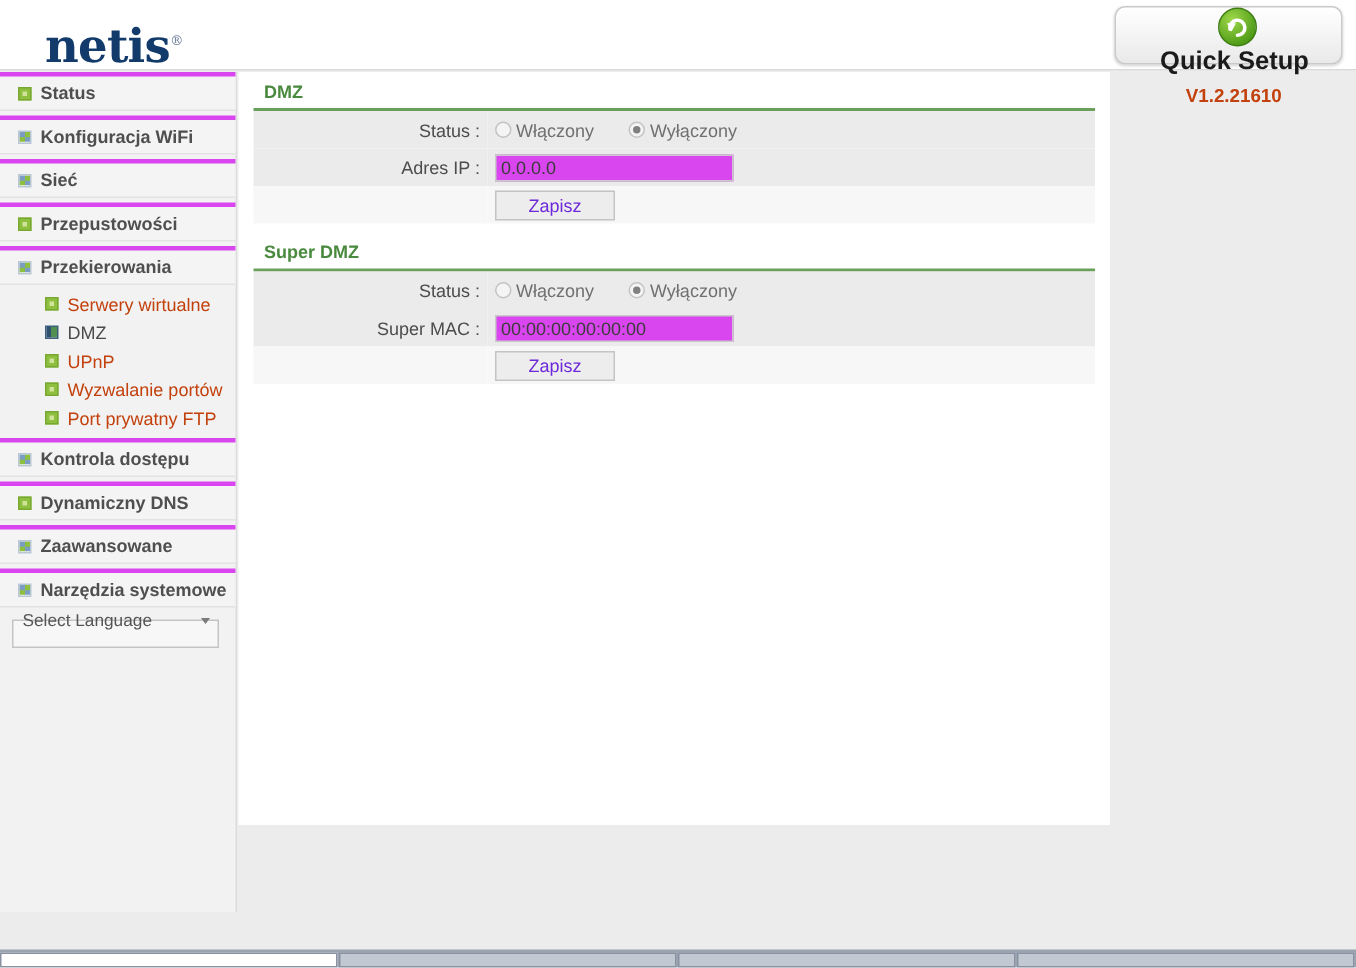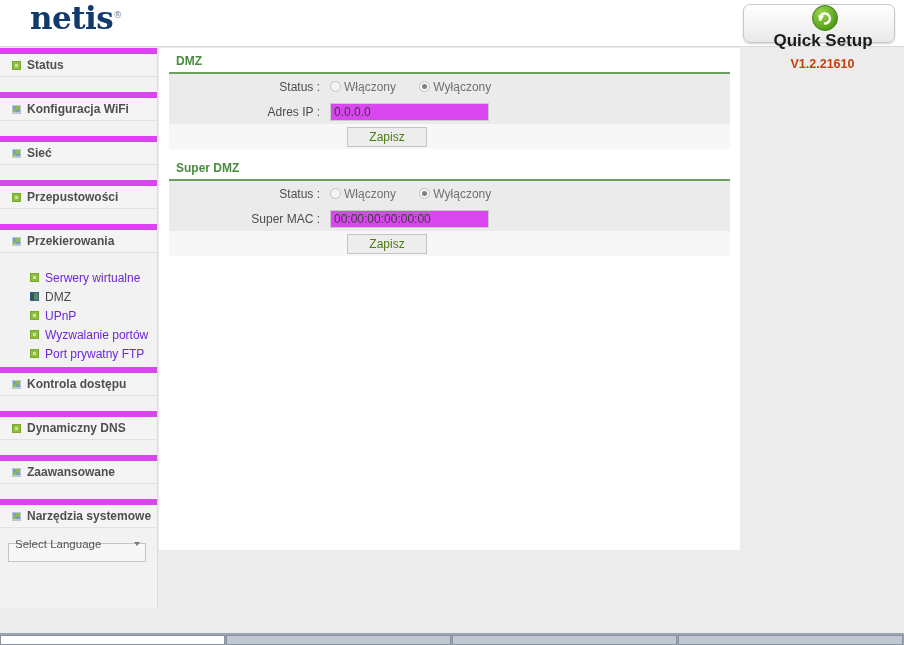--- a/index.html
+++ b/index.html
@@ -23,21 +23,21 @@
     left: 0; top: 0;
     width: 904px;
     height: 47px;
     background: #ffffff;
     border-bottom: 1px solid #d8d8d8;
     box-sizing: border-box;
   }
   .logo {
     position: absolute;
     left: 30px;
-    top: 0;
+    top: 13px;
     font-family: "DejaVu Serif", serif;
     font-size: 31px;
     font-weight: bold;
     color: #123a6b;
     letter-spacing: -0.5px;
   }
   .logo .reg {
     font-size: 9px;
     vertical-align: super;
     font-weight: normal;
@@ -93,42 +93,42 @@
     font-size: 13px;
     font-weight: bold;
     color: #3b3b3b;
     padding: 9px 0 12px 0;
   }
   .nav-item {
     height: 22px;
     display: flex;
     align-items: center;
     padding-left: 12px;
-    border-top: 6px solid #d946ef;
+    border-top: 3px solid #d946ef;
     border-bottom: 1px solid #e2e2e2;
     background: #f4f4f4;
     cursor: pointer;
-    margin-bottom: 15px;
+    margin-bottom: 3px;
   }
   .nav-item .nav-label {
     font-size: 12px;
     font-weight: bold;
     color: #4f4f4f;
     margin-left: 6px;
   }
   .sub-item {
     height: 19px;
     display: flex;
     align-items: center;
     padding-left: 30px;
     cursor: pointer;
   }
   .sub-item .sub-label {
     font-size: 12px;
-    color: #6d28d9;
+    color: #c2410c;
     margin-left: 6px;
   }
   .sub-item.active .sub-label { color: #4a4a4a; }
 
   .ico {
     width: 9px; height: 9px;
     flex: none;
     display: inline-block;
     position: relative;
   }
@@ -270,23 +270,23 @@
   }
 
   .btn {
     width: 80px;
     height: 20px;
     background: #ededed;
     border: 1px solid #c4c4c4;
     box-sizing: border-box;
     font-family: "Liberation Sans", sans-serif;
     font-size: 12px;
-    color: #4d7c0f;
-    cursor: pointer;
-    margin-left: 17px;
+    color: #6d28d9;
+    cursor: pointer;
+    margin-left: 0;
   }
 
   
   .taskbar {
     position: absolute;
     left: 0; bottom: 0;
     width: 904px;
     height: 12px;
     background: #9aa3b0;
     display: flex;

